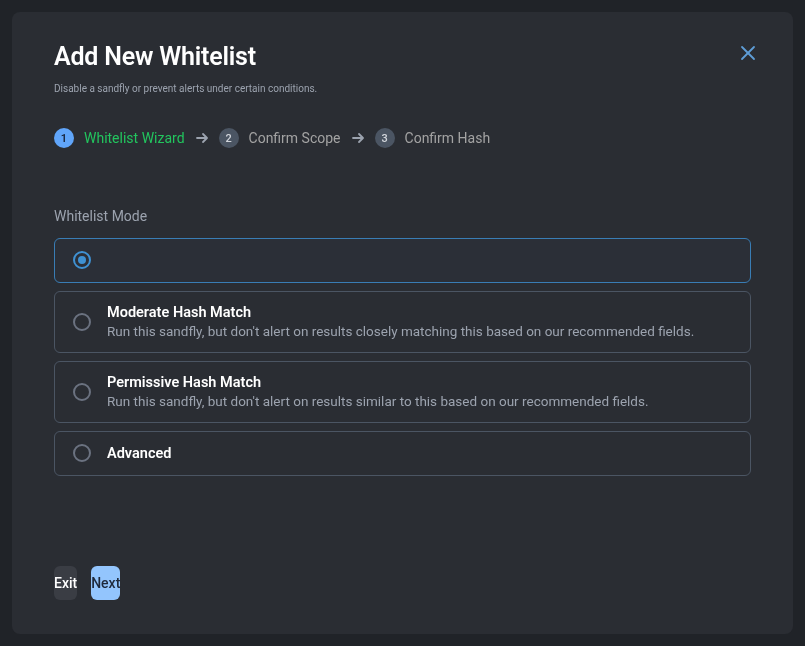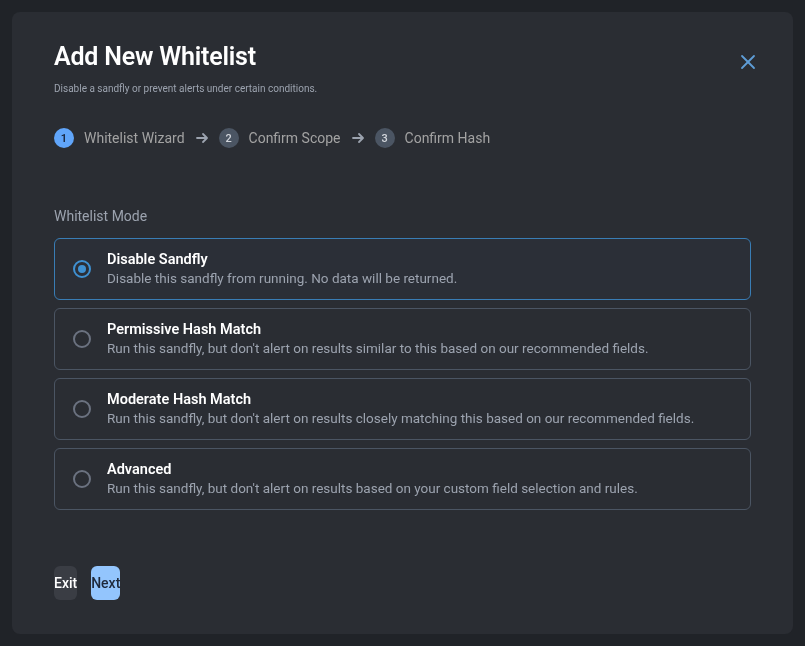--- a/index.html
+++ b/index.html
@@ -17,21 +17,21 @@
       border-radius: 8px;
       margin: 12px;
       padding: 30px 42px 34px 42px;
       height: calc(100% - 24px);
       display: flex;
       flex-direction: column;
     }
     .header-row {
       display: flex;
       justify-content: space-between;
-      align-items: flex-end;
+      align-items: flex-start;
     }
     .title {
       color: #ffffff;
       font-size: 25px;
       font-weight: 600;
       letter-spacing: -0.2px;
     }
     .close-btn {
       color: #5e9dd7;
       cursor: pointer;
@@ -60,21 +60,21 @@
       height: 20px;
       border-radius: 50%;
       display: flex;
       align-items: center;
       justify-content: center;
       font-size: 11px;
       font-weight: 500;
     }
     .step-badge.active { background: #60a5fa; color: #0f172a; }
     .step-badge.inactive { background: #4b5563; color: #d1d5db; }
-    .step-label { font-size: 14px; color: #a3a3a3; }
+    .step-label { font-size: 14px; color: #22c55e; }
     .step-label.inactive { color: #a3a3a3; }
     .chevron { color: #9ca3af; }
     .chevron svg { display: block; }
 
     .section-label {
       color: #9ca3af;
       font-size: 14px;
       margin-top: 60px;
       margin-bottom: 14px;
     }
@@ -192,44 +192,39 @@
     </div>
   </div>
 
   <div class="section-label">Whitelist Mode</div>
 
   <div class="options">
     <div class="option selected">
       <span class="radio">
           <span class="dot"></span>
         </span>
+    </div>
+    <div class="option">
+      <span class="radio"></span>
       <div class="option-text">
-        <span class="option-title">Disable Sandfly</span>
-        <span class="option-desc">Disable this sandfly from running. No data will be returned.</span>
+        <span class="option-title">Moderate Hash Match</span>
+        <span class="option-desc">Run this sandfly, but don't alert on results closely matching this based on our recommended fields.</span>
       </div>
     </div>
     <div class="option">
       <span class="radio"></span>
       <div class="option-text">
         <span class="option-title">Permissive Hash Match</span>
         <span class="option-desc">Run this sandfly, but don't alert on results similar to this based on our recommended fields.</span>
       </div>
     </div>
     <div class="option">
       <span class="radio"></span>
       <div class="option-text">
-        <span class="option-title">Moderate Hash Match</span>
-        <span class="option-desc">Run this sandfly, but don't alert on results closely matching this based on our recommended fields.</span>
-      </div>
-    </div>
-    <div class="option">
-      <span class="radio"></span>
-      <div class="option-text">
         <span class="option-title">Advanced</span>
-        <span class="option-desc">Run this sandfly, but don't alert on results based on your custom field selection and rules.</span>
       </div>
     </div>
   </div>
 
   <div class="footer">
     <button class="btn btn-secondary">Exit</button>
     <button class="btn btn-primary">Next</button>
   </div>
 
 </div>

